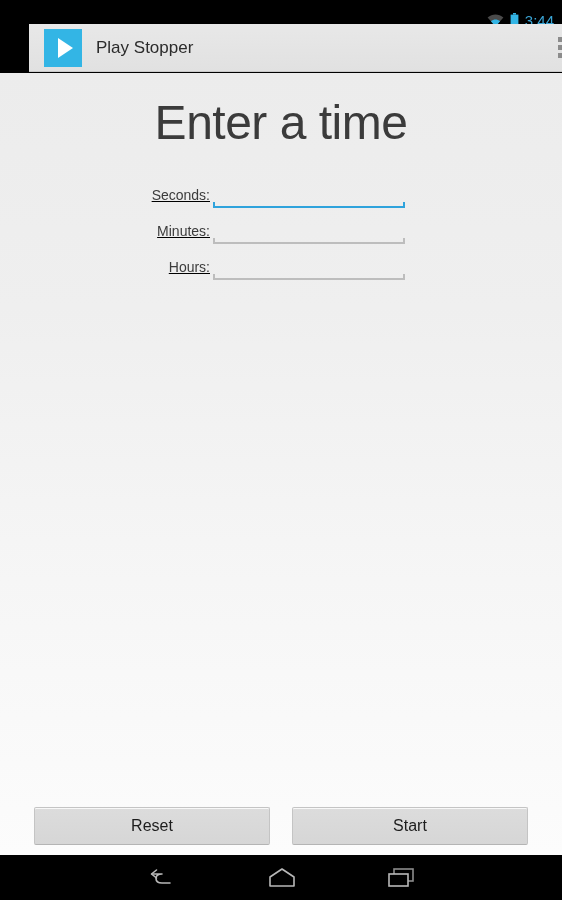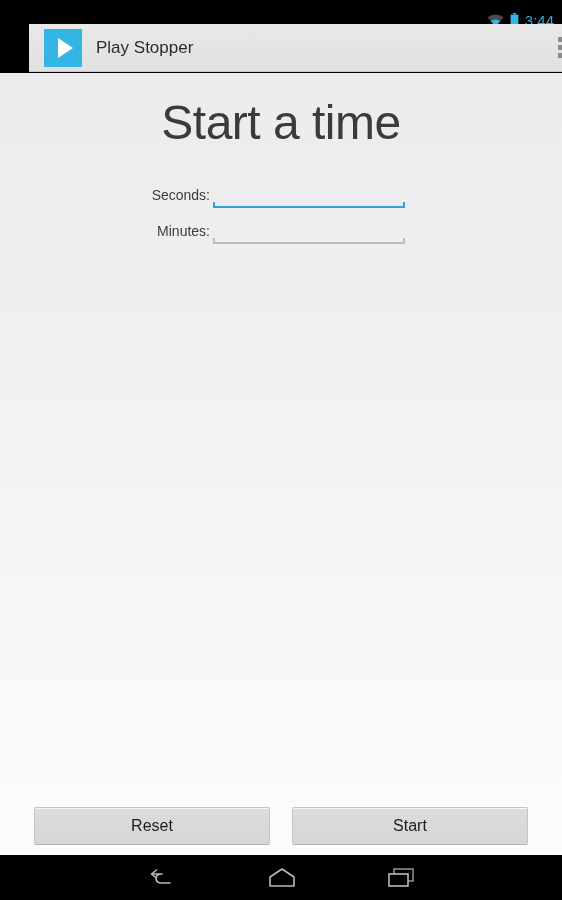--- a/index.html
+++ b/index.html
@@ -127,20 +127,21 @@
 
   #form {
     margin-top: 26px;
     padding-left: 0;
   }
   .field-row {
     display: flex;
     align-items: flex-end;
     height: 36px;
     margin-bottom: 0px;
+    text-decoration: underline;
   }
   .field-label {
     width: 210px;
     text-align: right;
     font-size: 14px;
     color: #3c3c3c;
     padding-bottom: 6px;
     font-family: "Liberation Sans", sans-serif;
     box-sizing: border-box;
   }
@@ -275,21 +276,21 @@
     <div id="app-title">Play Stopper</div>
     <div id="overflow-menu">
       <span class="dot"></span>
       <span class="dot"></span>
       <span class="dot"></span>
     </div>
   </div>
 
   <div id="content">
 
-    <div id="page-title">Start a time</div>
+    <div id="page-title">Enter a time</div>
 
     <div id="form">
 
       <div class="field-row focused">
         <div class="field-label">Seconds:</div>
         <div class="field-input-wrap">
           <input class="field-input" type="text" value="" style="">
           <span class="underline">
             <span class="tick-l"></span>
             <span class="bar"></span>
@@ -303,20 +304,31 @@
         <div class="field-input-wrap">
           <input class="field-input" type="text" value="" style="">
           <span class="underline">
             <span class="tick-l"></span>
             <span class="bar"></span>
             <span class="tick-r"></span>
           </span>
         </div>
       </div>
 
+      <div class="field-row">
+        <div class="field-label">Hours:</div>
+        <div class="field-input-wrap">
+          <input class="field-input" type="text" value="" style="">
+          <span class="underline">
+            <span class="tick-l"></span>
+            <span class="bar"></span>
+            <span class="tick-r"></span>
+          </span>
+        </div>
+      </div>
 
     </div>
 
     <div id="button-bar">
       <button class="action-button">Reset</button>
       <button class="action-button">Start</button>
     </div>
 
   </div>
 

